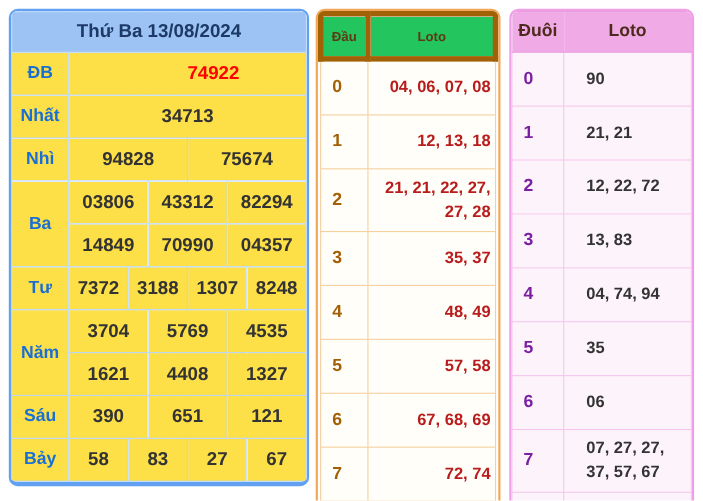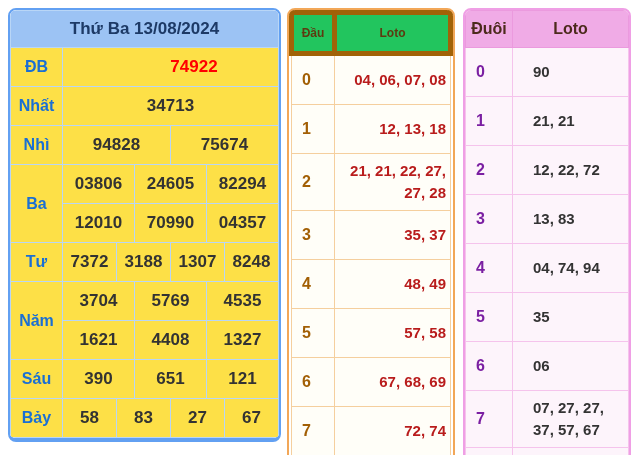--- a/index.html
+++ b/index.html
@@ -73,25 +73,25 @@
         <td colspan="12">34713</td>
       </tr>
       <tr>
         <td class="lbl">Nhì</td>
         <td colspan="6">94828</td>
         <td colspan="6">75674</td>
       </tr>
       <tr>
         <td class="lbl" rowspan="2">Ba</td>
         <td colspan="4">03806</td>
-        <td colspan="4">24605</td>
+        <td colspan="4">43312</td>
         <td colspan="4">82294</td>
       </tr>
       <tr>
-        <td colspan="4">12010</td>
+        <td colspan="4">14849</td>
         <td colspan="4">70990</td>
         <td colspan="4">04357</td>
       </tr>
       <tr>
         <td class="lbl">Tư</td>
         <td colspan="3">7372</td>
         <td colspan="3">3188</td>
         <td colspan="3">1307</td>
         <td colspan="3">8248</td>
       </tr>

